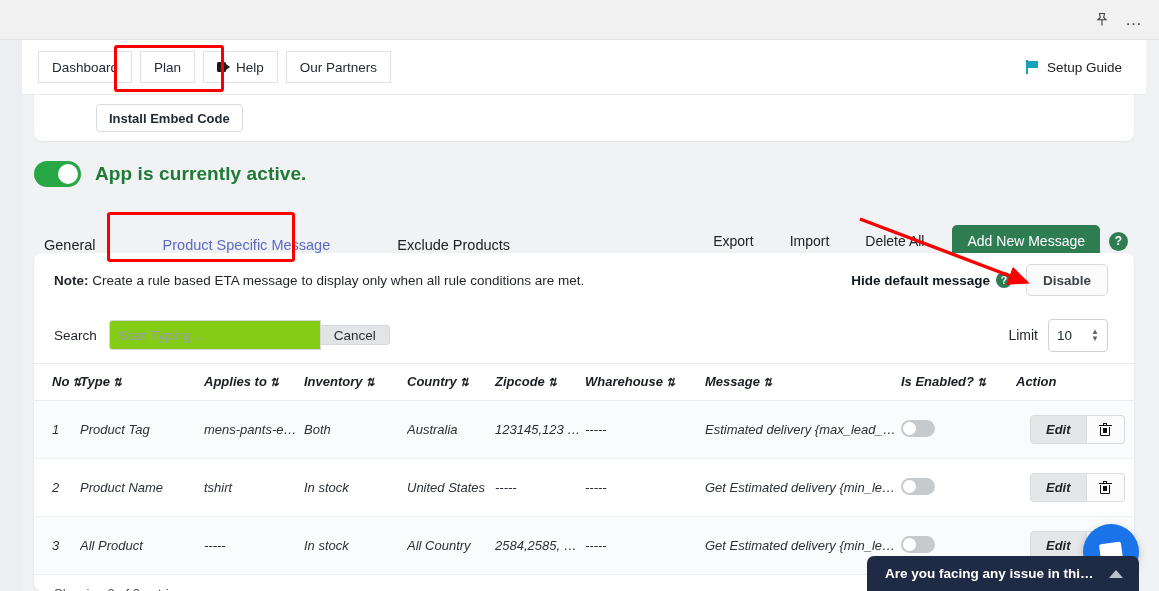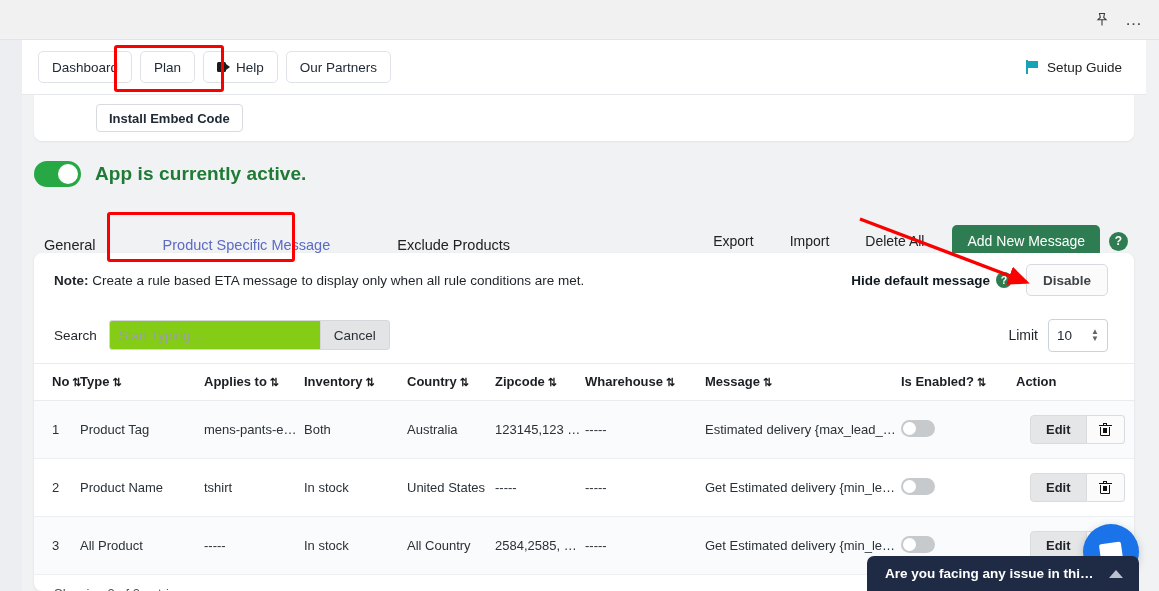--- a/index.html
+++ b/index.html
@@ -75,21 +75,21 @@
   
   .navbar {
     position: absolute; left: 22px; top: 0; width: 1124px; height: 55px;
     background: #ffffff;
     display: flex; align-items: center;
     padding: 0 14px 0 16px;
     border-bottom: 1px solid #e6e8eb;
   }
   .navbtn {
     height: 32px; padding: 0 13px;
-    border: 1px solid #dfe3e8; border-radius: 5px; background: #ffffff;
+    border: 1px solid #dfe3e8; border-radius: 0; background: #ffffff;
     font-size: 13.5px; color: #212b36; font-family: "Liberation Sans", sans-serif;
     display: flex; align-items: center; gap: 6px;
     margin-right: 8px; cursor: pointer; white-space: nowrap;
   }
   .navbtn.active { background: #e4e4e4; border-color: #d6d6d6; }
   .cam-icon { display: inline-block; width: 13px; height: 10px; position: relative; }
   .cam-icon .body { position: absolute; left: 0; top: 0; width: 9px; height: 10px; background: #1b1b1b; border-radius: 1.5px; }
   .cam-icon .lens { position: absolute; right: 0; top: 2px; width: 0; height: 0;
     border-top: 3px solid transparent; border-bottom: 3px solid transparent; border-left: 4px solid #1b1b1b; }
   .setup-guide {
@@ -189,38 +189,38 @@
     height: 56px; display: flex; align-items: center; padding: 0 26px 0 20px;
   }
   .search-label { font-size: 13.5px; color: #1f2328; margin-right: 12px; }
   .search-input {
     width: 212px; height: 30px; border: 1px solid #d4d8dd; border-radius: 3px 0 0 3px;
     padding: 0 9px; font-size: 13.5px; color: #212b36; background: #84cc16; outline: none;
     font-family: "Liberation Sans", sans-serif;
   }
   .search-input::placeholder { color: #9aa0a6; }
   .cancel-btn {
-    height: 30px; padding: 0 13px; margin-left: -1px;
+    height: 20px; padding: 0 13px; margin-left: -1px;
     background: #e3e4e6; border: 1px solid #d4d8dd; border-radius: 0 3px 3px 0;
     font-size: 13.5px; color: #2b2f33; cursor: pointer;
     font-family: "Liberation Sans", sans-serif;
     display: flex; align-items: center;
   }
   .limit-wrap { margin-left: auto; display: flex; align-items: center; gap: 10px; }
   .limit-label { font-size: 14px; color: #1f2328; }
   .limit-select {
     width: 60px; height: 33px; border: 1px solid #ccd2d8; border-radius: 4px;
     background: #fff; font-size: 13.5px; color: #212b36;
     display: flex; align-items: center; justify-content: space-between; padding: 0 8px;
     cursor: pointer;
   }
   .spin { display: flex; flex-direction: column; gap: 2px; color: #5c636a; line-height: 5px; font-size: 8px; }
 
   
-  table.grid { width: 100%; border-collapse: collapse; table-layout: fixed; }
+  table.grid { width: 100%; border-collapse: collapse; table-layout: fixed; font-style: italic; }
   table.grid th {
     font-size: 13px; font-weight: bold; color: #1b1f23; text-align: left;
     padding: 10px 6px 10px 0; border-top: 1px solid #e9ecef; border-bottom: 1px solid #e9ecef;
     vertical-align: middle; background: #fff; line-height: 1.25;
   }
   table.grid td {
     font-size: 13px; color: #2b3137; padding: 14px 6px 14px 0;
     border-bottom: 1px solid #edf0f2; vertical-align: middle;
     white-space: nowrap; overflow: hidden;
   }

